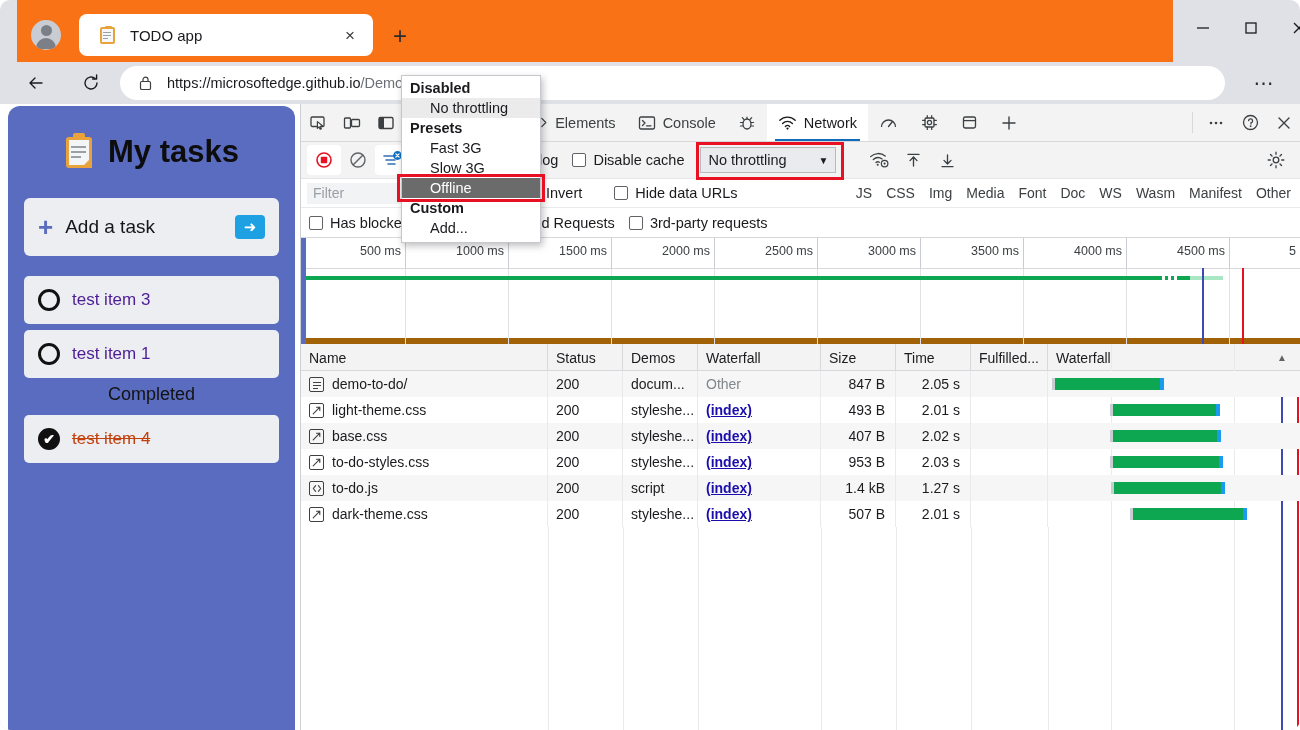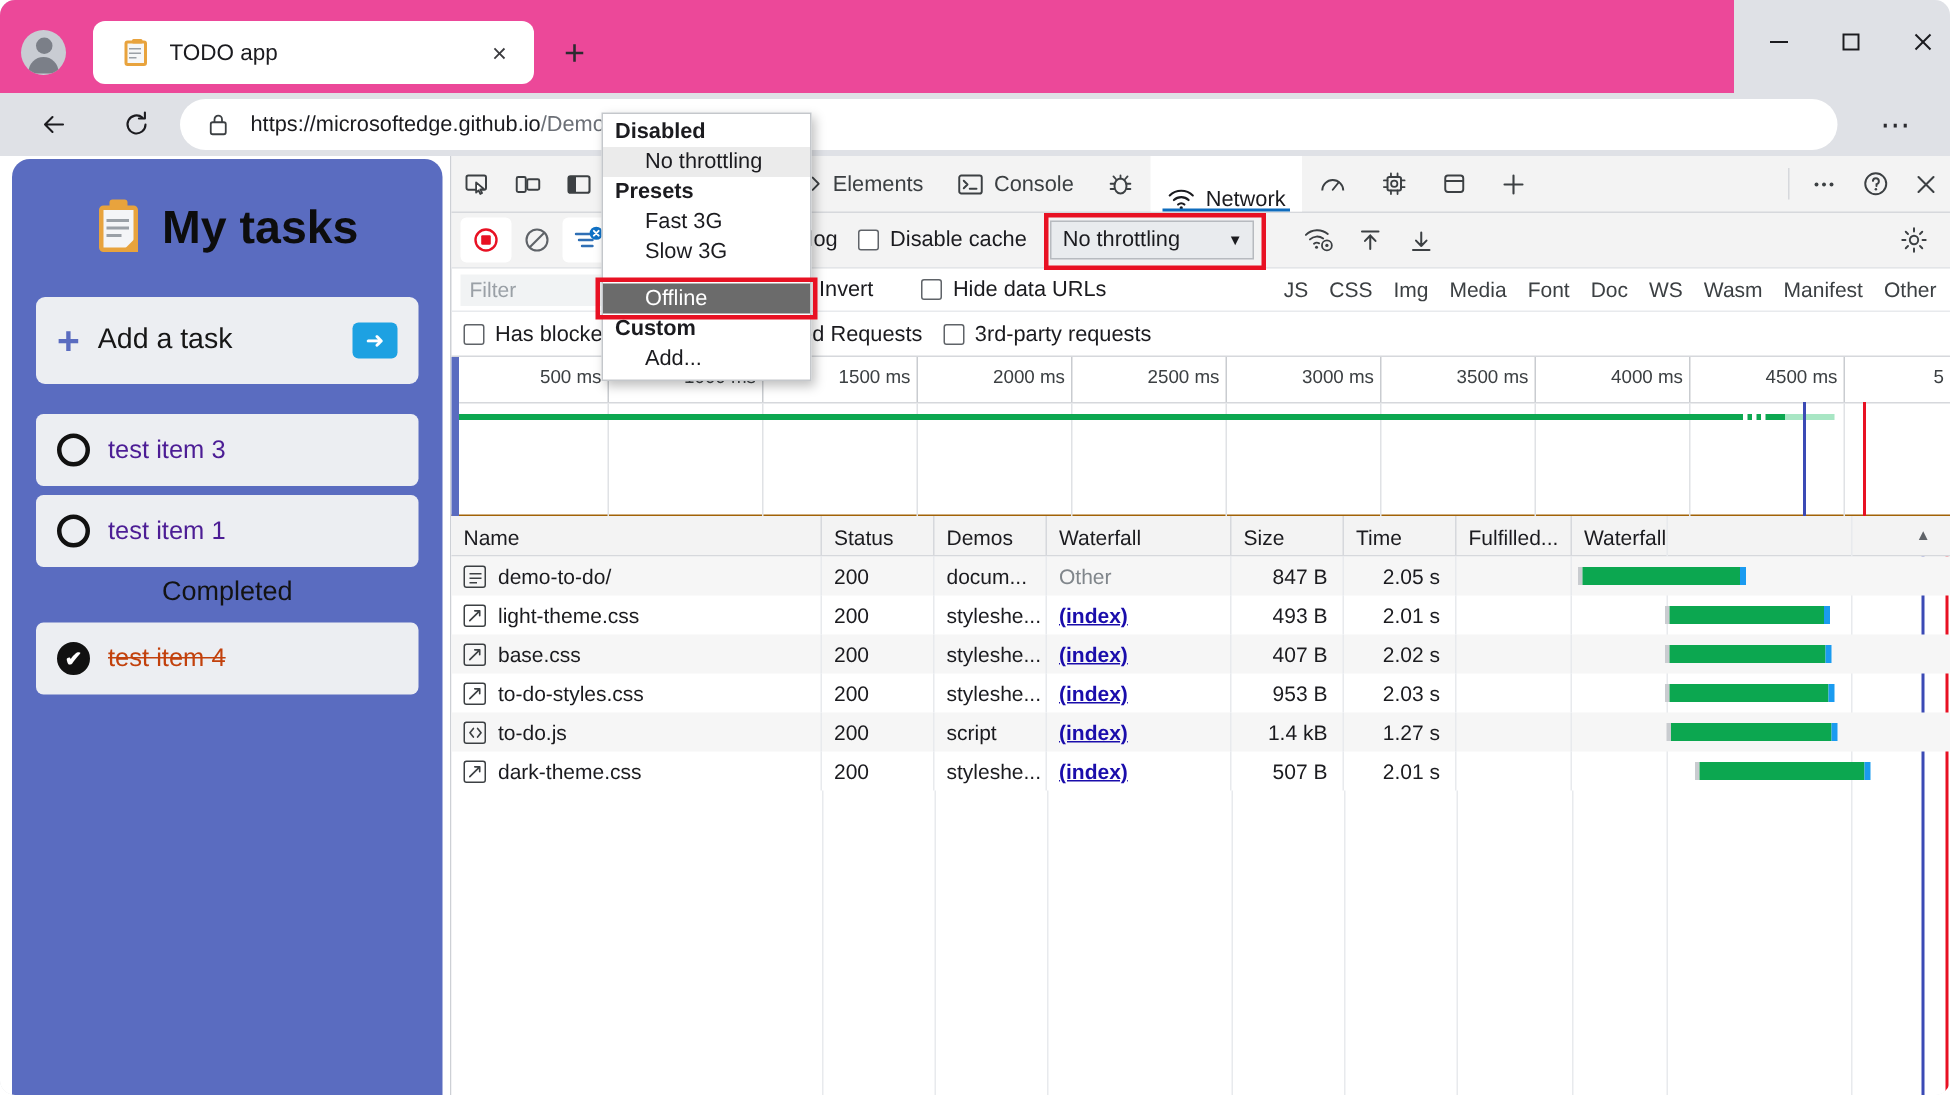--- a/index.html
+++ b/index.html
@@ -11,22 +11,22 @@
   }
 
   
   #browser {
     position: absolute; left: 0; top: 0; width: 1300px; height: 730px;
     background: #dfe1e6;
     border-radius: 10px;
     overflow: hidden;
   }
   #titlebar {
-    position: absolute; left: 0; top: 0; width: 1156px; height: 62px;
-    background: #ec4899;
+    position: absolute; left: 17px; top: 0; width: 1156px; height: 62px;
+    background: #f97316;
   }
   #profile-avatar {
     position: absolute; left: 14px; top: 20px; width: 30px; height: 30px;
     border-radius: 50%; background: #c9ccd3;
     display: flex; align-items: flex-end; justify-content: center; overflow: hidden;
   }
   #profile-avatar .head { width: 11px; height: 11px; border-radius: 50%; background: #7b7f88; position: absolute; top: 5px; }
   #profile-avatar .body { width: 20px; height: 11px; border-radius: 10px 10px 0 0; background: #7b7f88; position: absolute; bottom: 1px; }
 
   #tab {
@@ -136,21 +136,21 @@
     position: absolute; left: 0; top: 0; width: 1000px; height: 38px;
     background: #f3f3f3; border-bottom: 1px solid #d6d8dc;
     display: flex; align-items: stretch;
   }
   .dt-icon-btn { width: 34px; display: flex; align-items: center; justify-content: center; color: #3c4043; }
   #dt-tabs .sep { width: 1px; background: #d6d8dc; margin: 7px 4px; }
   .dt-tab {
     display: flex; align-items: center; gap: 7px; padding: 0 11px;
     font-size: 14.5px; color: #3c4043; position: relative;
   }
-  .dt-tab.active { background: #fff; color: #1b1b1f; align-items: flex-end; }
+  .dt-tab.active { background: #fff; color: #1b1b1f; }
   .dt-tab.active::after { content: ""; position: absolute; left: 8px; right: 8px; bottom: 0; height: 2.5px; background: #0f6cbd; }
   #dt-tabs .right { margin-left: auto; display: flex; align-items: stretch; }
   #dt-tabs .right .vsep { width: 1px; background: #d6d8dc; margin: 8px 6px; }
 
   
   #net-toolbar {
     position: absolute; left: 0; top: 38px; width: 1000px; height: 37px;
     background: #f3f3f3; border-bottom: 1px solid #e3e5e8;
     display: flex; align-items: center; padding-left: 6px;
   }
@@ -181,21 +181,21 @@
     font-size: 14px; color: #9aa0a6; padding: 0 6px; display: flex; align-items: center;
   }
   #filter-row .tb-check { margin-left: 18px; }
   #filter-row .types { margin-left: auto; display: flex; align-items: center; gap: 14px; padding-right: 10px; font-size: 14px; color: #3c4043; }
   #filter-row2 {
     position: absolute; left: 0; top: 104px; width: 1000px; height: 30px;
     border-bottom: 1px solid #d6d8dc; display: flex; align-items: center; padding-left: 8px;
   }
 
   
-  #overview { position: absolute; left: 0; top: 134px; width: 1000px; height: 106px; border-bottom: 1px solid #a16207; background: #fff; }
+  #overview { position: absolute; left: 0; top: 134px; width: 1000px; height: 106px; border-bottom: 6px solid #a16207; background: #fff; }
   #ov-left { position: absolute; left: 0; top: 0; width: 5px; height: 106px; background: #5a6cc0; }
   .ov-tick { position: absolute; top: 0; height: 106px; border-right: 1px solid #e0e2e5; }
   .ov-tick span { position: absolute; right: 4px; top: 6px; font-size: 12.5px; color: #3c4043; white-space: nowrap; }
   .ov-tick.ruler { border-right: 1px solid #c9ccd0; height: 30px; }
   #ov-ruler-line { position: absolute; left: 5px; top: 30px; width: 995px; height: 1px; background: #d6d8dc; }
   #ov-green { position: absolute; left: 5px; top: 38px; height: 4px; background: #0ca750; }
   #ov-green-dots { position: absolute; top: 38px; height: 4px; background: #fff; }
   #ov-green-tail { position: absolute; top: 38px; height: 4px; background: #a8e6c4; }
   .ov-marker { position: absolute; top: 30px; width: 2px; height: 76px; }
 
@@ -233,21 +233,21 @@
   #throttle-menu {
     position: absolute; left: 401px; top: 75px; width: 140px;
     background: #fff; border: 1px solid #c4c7cb; box-shadow: 2px 3px 7px rgba(0,0,0,0.25);
     z-index: 50; padding: 2px 0 4px 0;
   }
   #throttle-menu .grp { font-size: 14.5px; font-weight: bold; color: #1b1b1f; padding: 2px 8px; }
   #throttle-menu .item { font-size: 14.5px; color: #1b1b1f; padding: 2px 8px 2px 28px; }
   #throttle-menu .item.current { background: #ebebeb; }
   #throttle-menu .item.hover { background: #6b6b6b; color: #fff; }
   #offline-hl { position: absolute; left: -5px; right: -5px; top: -4px; bottom: -4px; border: 3px solid #e81123; pointer-events: none; }
-  .menu-item-wrap { position: relative; margin-top: 11px; }
+  .menu-item-wrap { position: relative; }
   svg { display: block; }
 </style>
 </head>
 <body>
 
 <div id="browser">
 
   <div id="titlebar">
     <div id="profile-avatar">
       <div class="head"></div>

